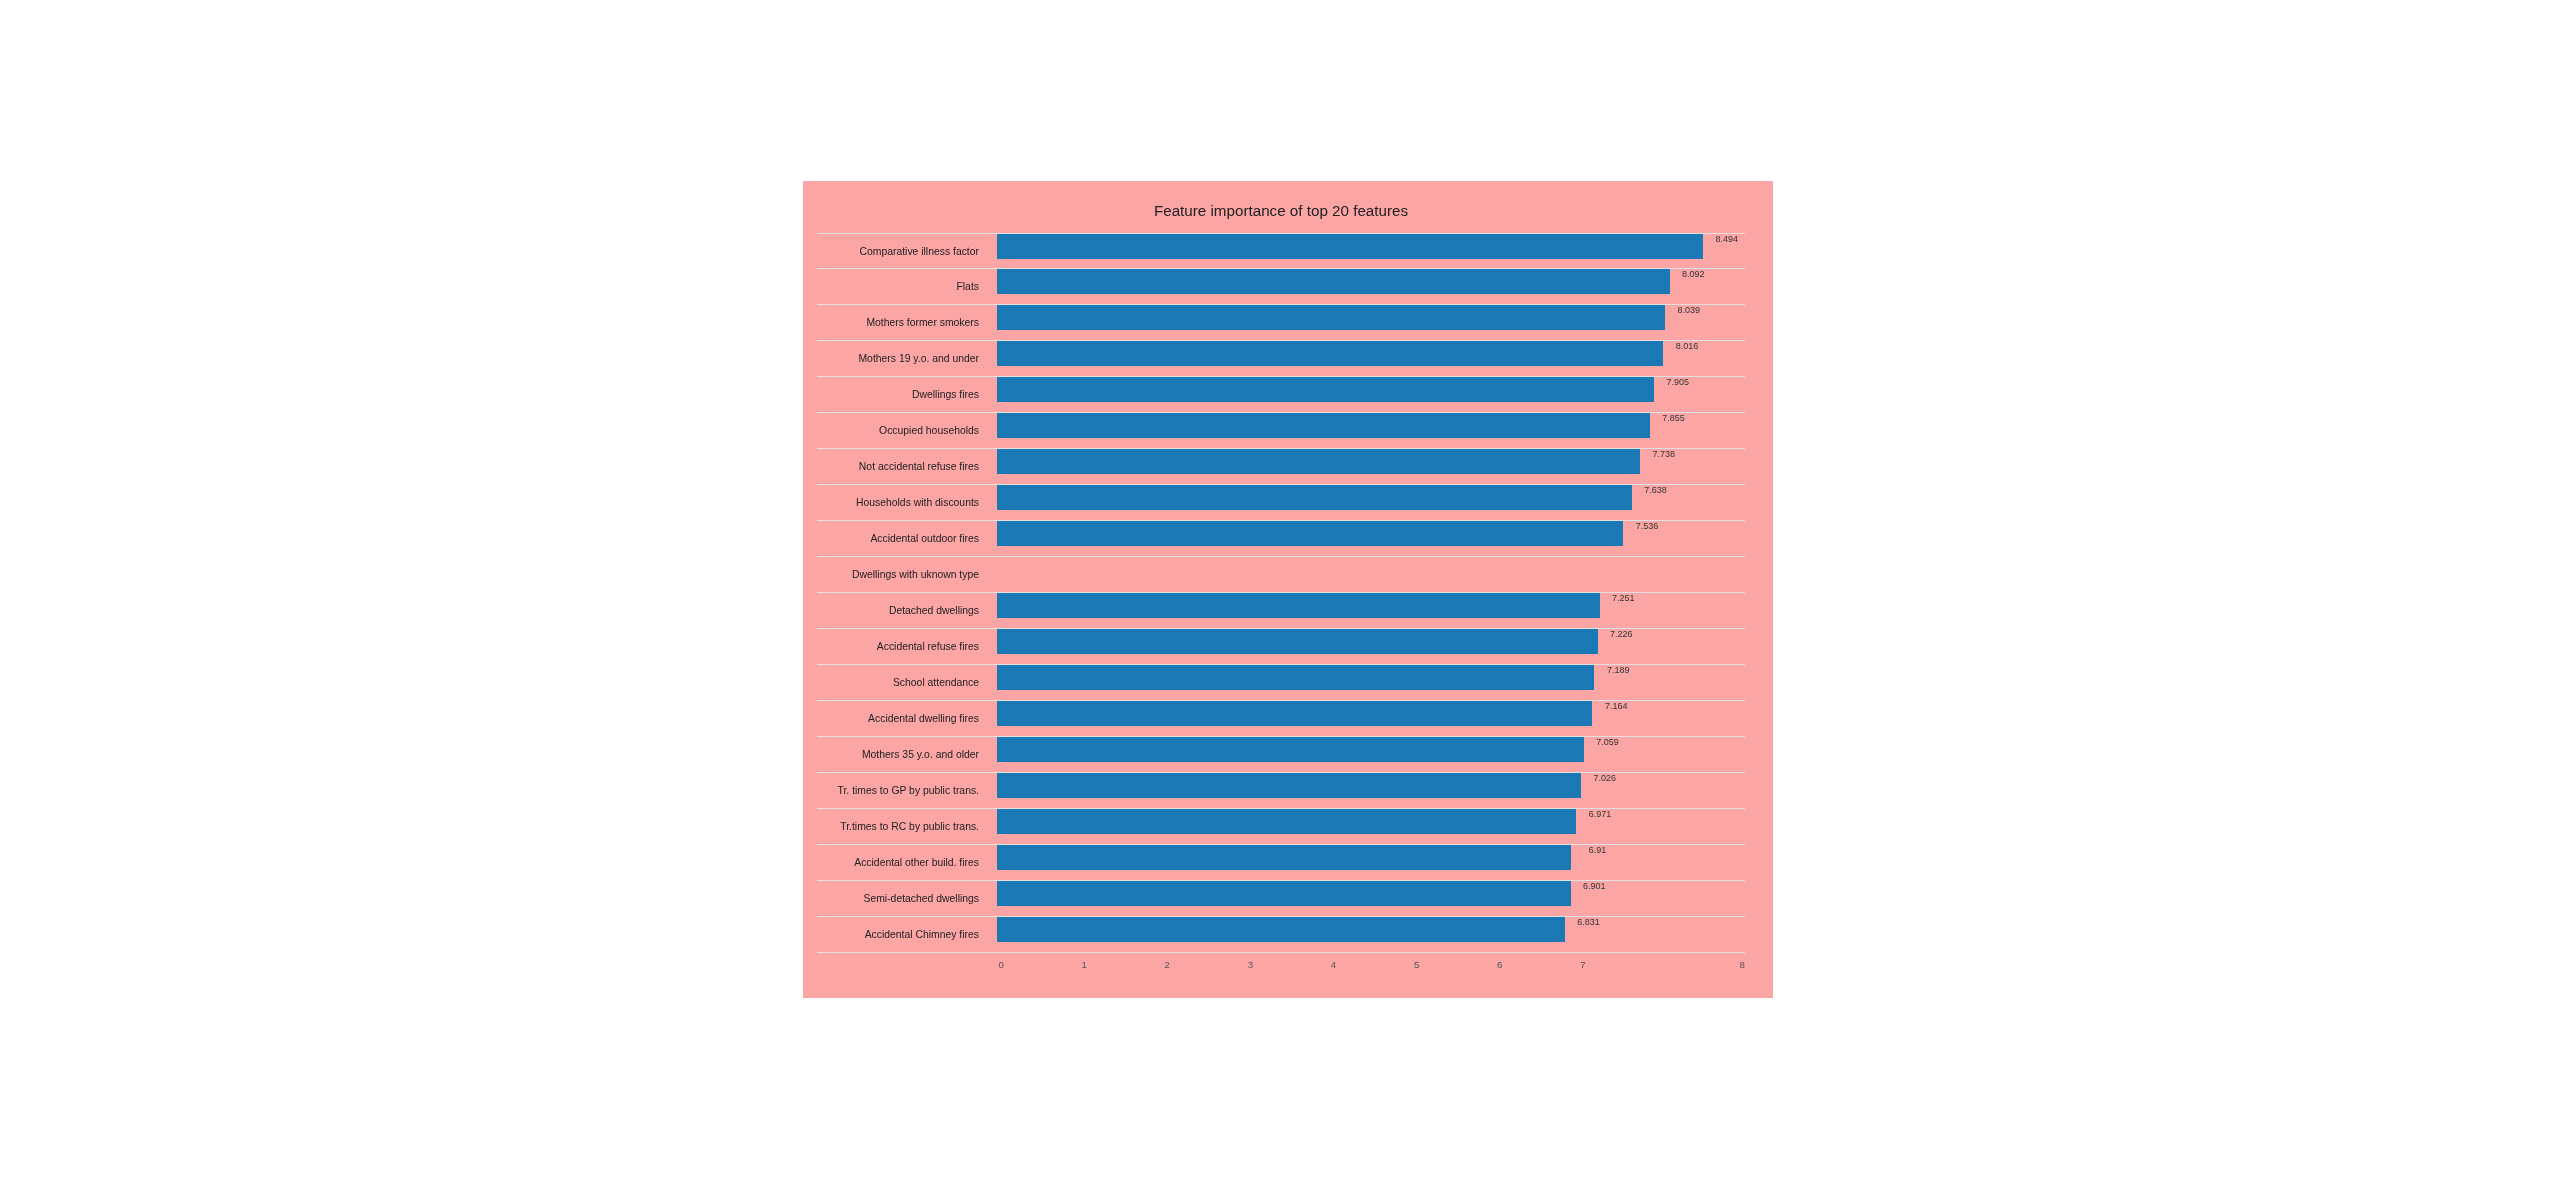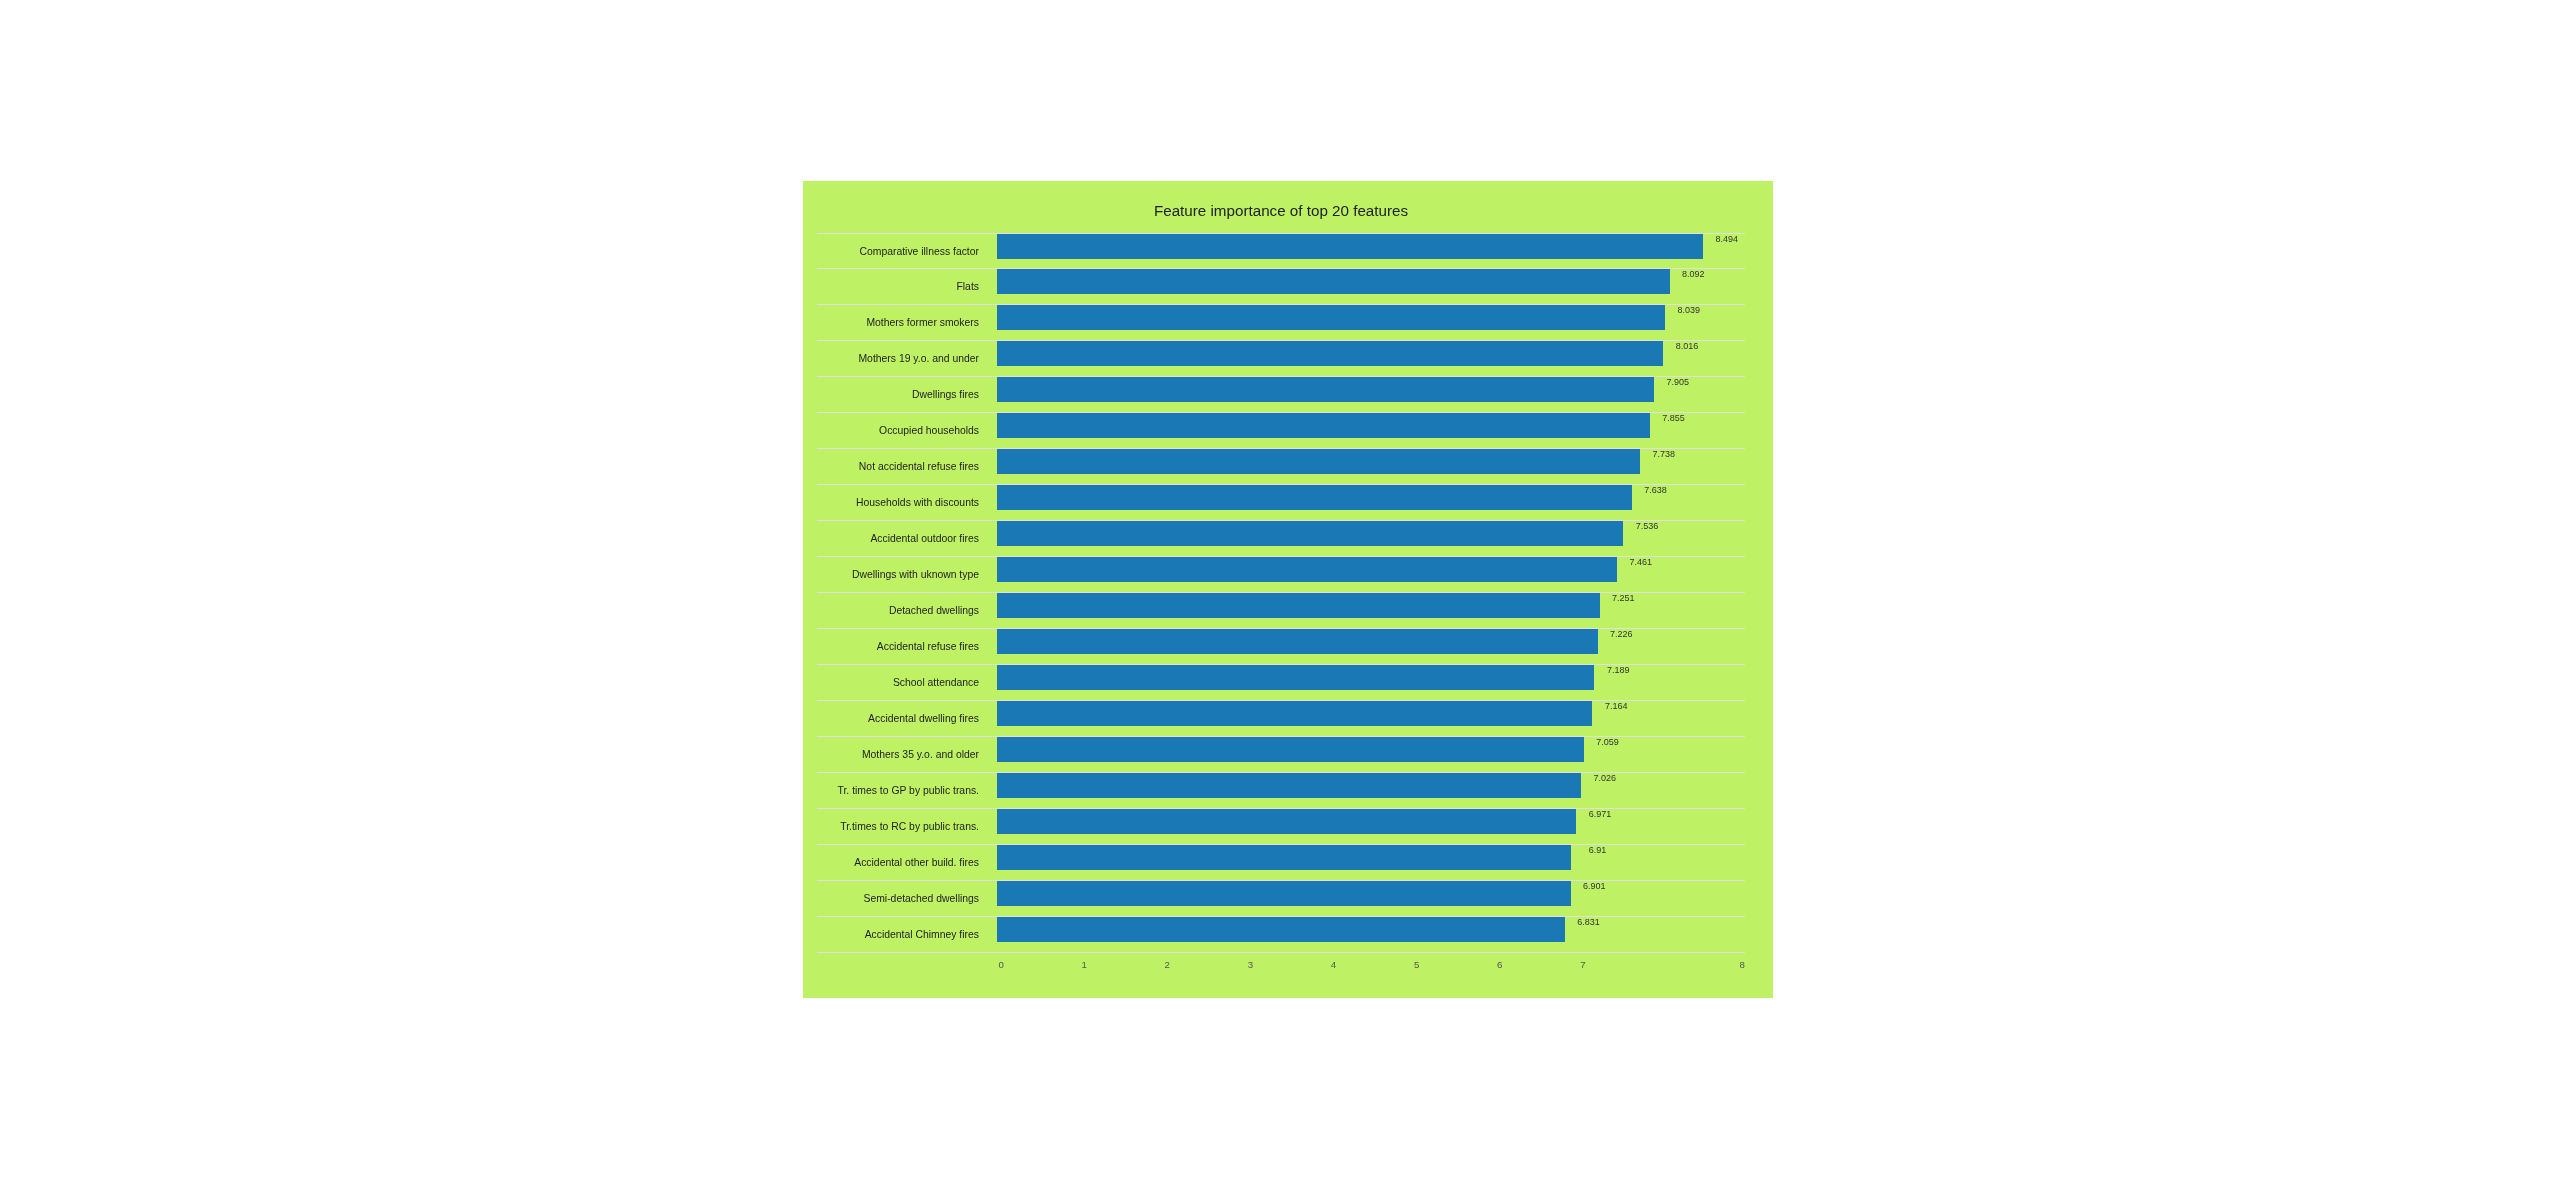--- a/index.html
+++ b/index.html
@@ -8,21 +8,21 @@
       font-family: Arial, sans-serif;
       display: flex;
       justify-content: center;
       align-items: center;
       min-height: 100vh;
       padding: 14px;
     }
     .chart-container {
       width: 100%;
       max-width: 970px;
-      background: #bef264;
+      background: #fca5a5;
       padding: 21px 28px 28px 14px;
     }
     .chart-title {
       text-align: center;
       font-size: 15.2px;
       font-weight: normal;
       margin-bottom: 14px;
       color: #222;
     }
     .chart-area {
@@ -158,25 +158,20 @@
       <div class="bar-row">
         <div class="bar-label">Accidental outdoor fires</div>
         <div class="bar-track">
           <div class="bar-fill" style="width: 83.7333%;">
             <span class="bar-value">7.536</span>
           </div>
         </div>
       </div>
       <div class="bar-row">
         <div class="bar-label">Dwellings with uknown type</div>
-        <div class="bar-track">
-          <div class="bar-fill" style="width: 82.9%;">
-            <span class="bar-value">7.461</span>
-          </div>
-        </div>
       </div>
       <div class="bar-row">
         <div class="bar-label">Detached dwellings</div>
         <div class="bar-track">
           <div class="bar-fill" style="width: 80.5667%;">
             <span class="bar-value">7.251</span>
           </div>
         </div>
       </div>
       <div class="bar-row">

